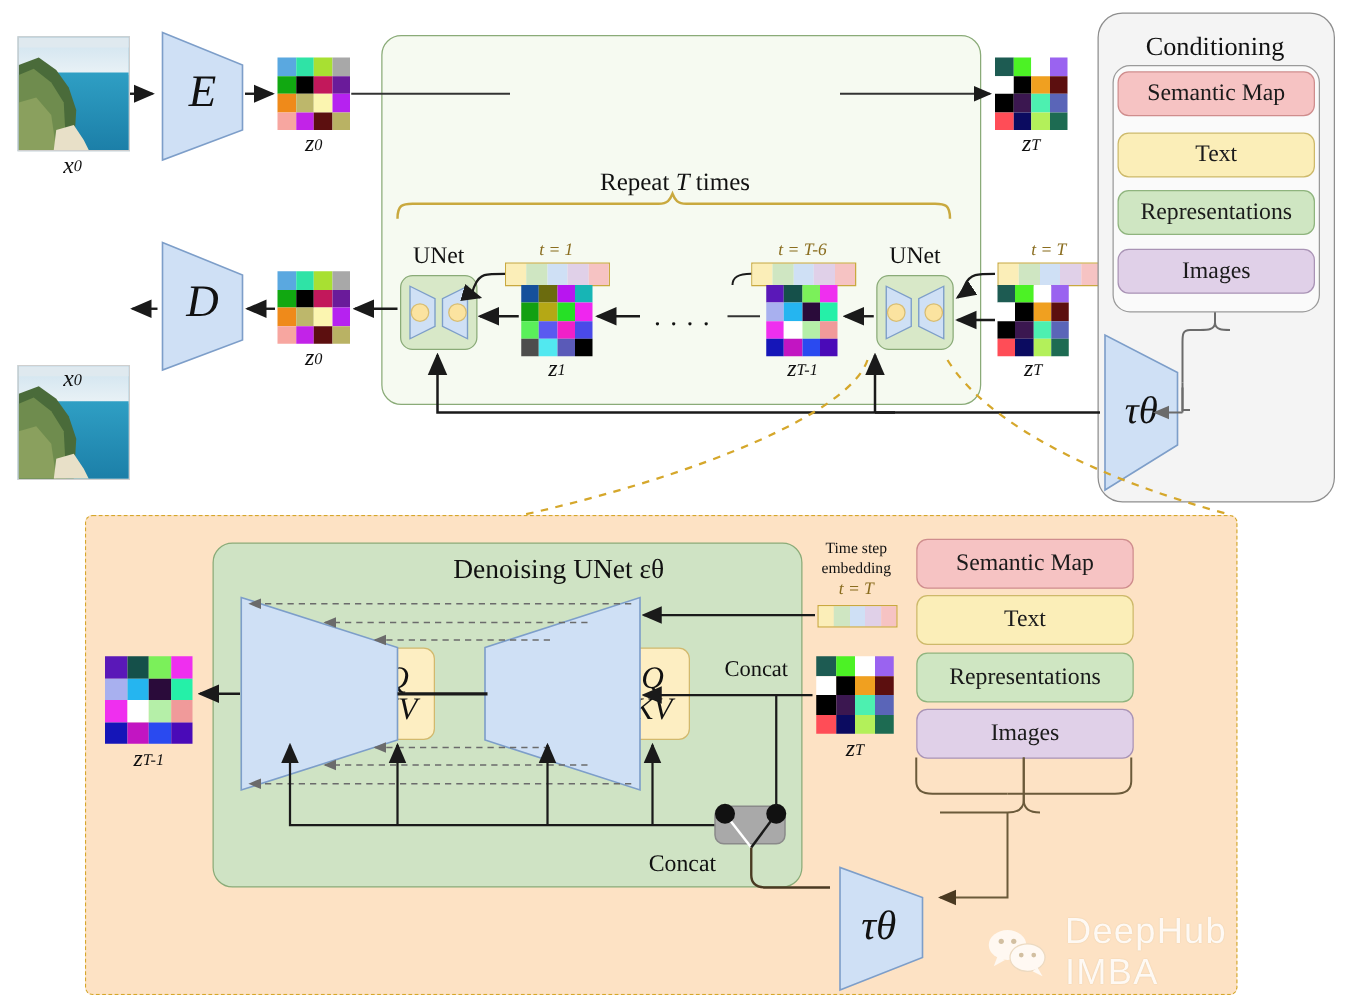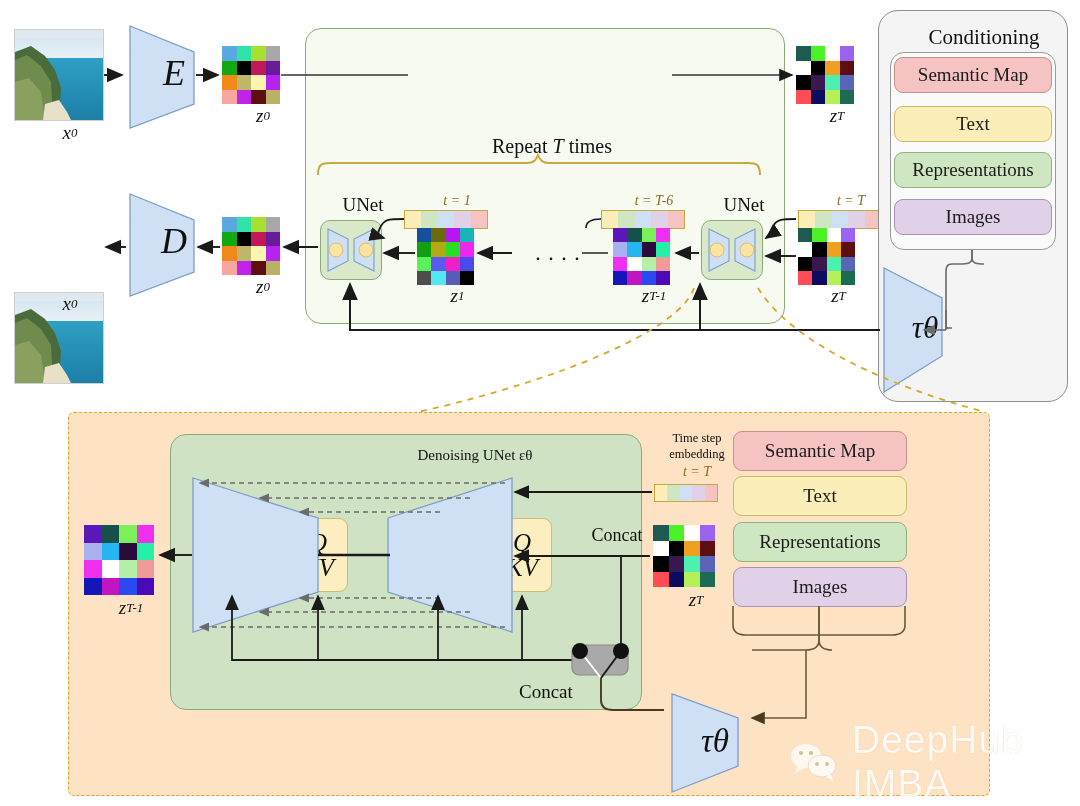--- a/index.html
+++ b/index.html
@@ -1,20 +1,20 @@
 <!DOCTYPE html>
 <html><head>
 <meta charset="utf-8">
 <style>
   html,body{margin:0;padding:0;background:#ffffff;}
   body{width:1080px;height:806px;font-family:"Liberation Serif",serif;overflow:hidden;position:relative;}
   #stage{position:relative;width:1080px;height:806px;}
   .abs{position:absolute;}
   .it{font-style:italic;}
-  .ctr{display:flex;align-items:center;justify-content:center;text-align:center;padding-left:12px;}
+  .ctr{display:flex;align-items:center;justify-content:center;text-align:center;}
 
   
   .greenbox{border:1.6px solid #8aab78;border-radius:16px;background:#f6faf1;}
   .condpanel{border:1.6px solid #8e8e8e;border-radius:20px;background:#f4f4f4;}
   .condinner{border:1.4px solid #9a9a9a;border-radius:14px;background:#fafafa;}
   .orangepanel{border:1.8px dashed #d5a72b;border-radius:6px;background:#fde2c4;}
   .innergreen{border:1.6px solid #8aab78;border-radius:16px;background:#cfe3c4;}
 
   
   .pill{border-radius:9px;border:1.4px solid #999;display:flex;align-items:center;justify-content:center;font-size:19px;color:#1b1b1b;}
@@ -312,21 +312,21 @@
   <div class="abs pill img" style="left:894px;top:199px;width:156px;height:34px;">Images</div>
 
   <svg class="abs" style="left:880px;top:264px;width:70px;height:132px;">
     <polygon points="4,128 62,92 62,34 4,4" fill="#cfe0f5" stroke="#7d9ec9" stroke-width="1.3"></polygon>
   </svg>
   <div class="abs ctr it" style="left:880px;top:305px;width:66px;height:46px;font-size:31px;color:#111;">τθ</div>
 
   <div class="abs orangepanel" style="left:68px;top:412px;width:920px;height:382px;"></div>
 
   <div class="abs innergreen" style="left:170px;top:434px;width:470px;height:274px;"></div>
-  <div class="abs lbl ctr" style="left:184px;top:440px;width:558px;height:30px;font-size:15px;">Denoising UNet εθ</div>
+  <div class="abs lbl ctr" style="left:168px;top:440px;width:558px;height:30px;font-size:22px;">Denoising UNet εθ</div>
 
   <div class="abs grid" id="g-out" style="left:84px;top:525px;width:70px;height:70px;">
       <i style="background: rgb(90, 24, 184);"></i>
       <i style="background: rgb(21, 80, 74);"></i>
       <i style="background: rgb(123, 240, 90);"></i>
       <i style="background: rgb(239, 47, 239);"></i>
       <i style="background: rgb(168, 176, 239);"></i>
       <i style="background: rgb(37, 181, 240);"></i>
       <i style="background: rgb(42, 11, 58);"></i>
       <i style="background: rgb(37, 240, 168);"></i>
@@ -515,16 +515,16 @@
     <svg width="60" height="44" style="position:relative;">
       <ellipse cx="20" cy="16" rx="15" ry="12" fill="#ffffff" opacity=".92"></ellipse>
       <path d="M12,25 L9,33 L18,28 Z" fill="#ffffff" opacity=".92"></path>
       <ellipse cx="36" cy="26" rx="14" ry="11" fill="#ffffff" opacity=".96" stroke="#e8d8c0" stroke-width="1"></ellipse>
       <path d="M44,34 L48,41 L40,37 Z" fill="#ffffff" opacity=".96"></path>
       <circle cx="15" cy="13" r="2.1" fill="#c9b89a"></circle>
       <circle cx="25" cy="13" r="2.1" fill="#c9b89a"></circle>
       <circle cx="31" cy="24" r="1.9" fill="#c9b89a"></circle>
       <circle cx="41" cy="24" r="1.9" fill="#c9b89a"></circle>
     </svg>
-    <span style="font-family:'Liberation Sans',sans-serif;font-size:39px;color:#ffffff;letter-spacing:1px;text-shadow:0 0 1px #d8b98a;margin-left:6px;">DeepHub IMBA</span>
+    <span style="font-family:'Liberation Sans',sans-serif;font-size:29px;color:#ffffff;letter-spacing:1px;text-shadow:0 0 1px #d8b98a;margin-left:6px;">DeepHub IMBA</span>
   </div>
 
 </div>
 
 </body></html>

